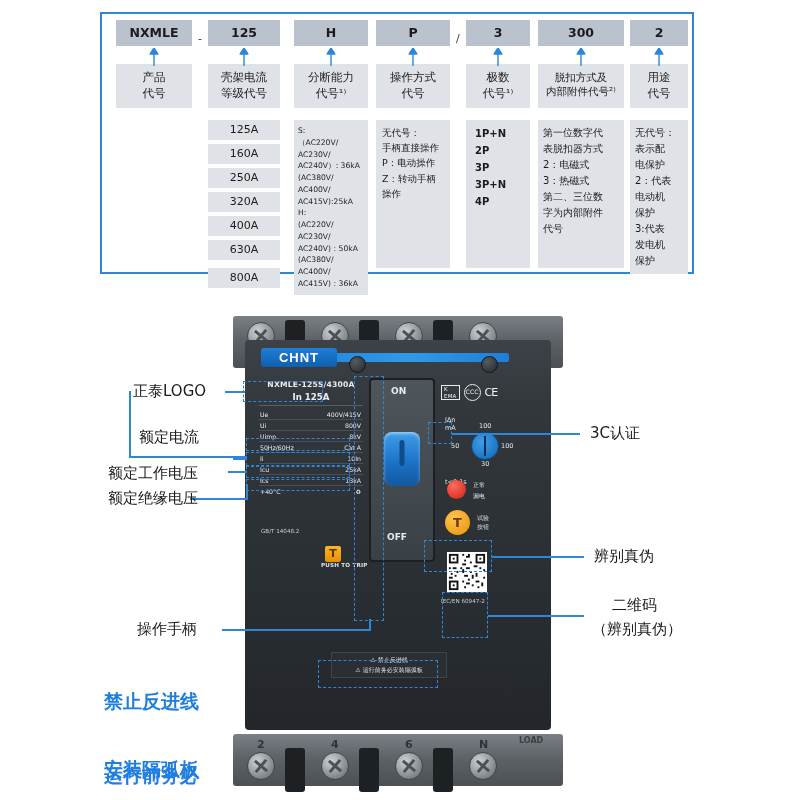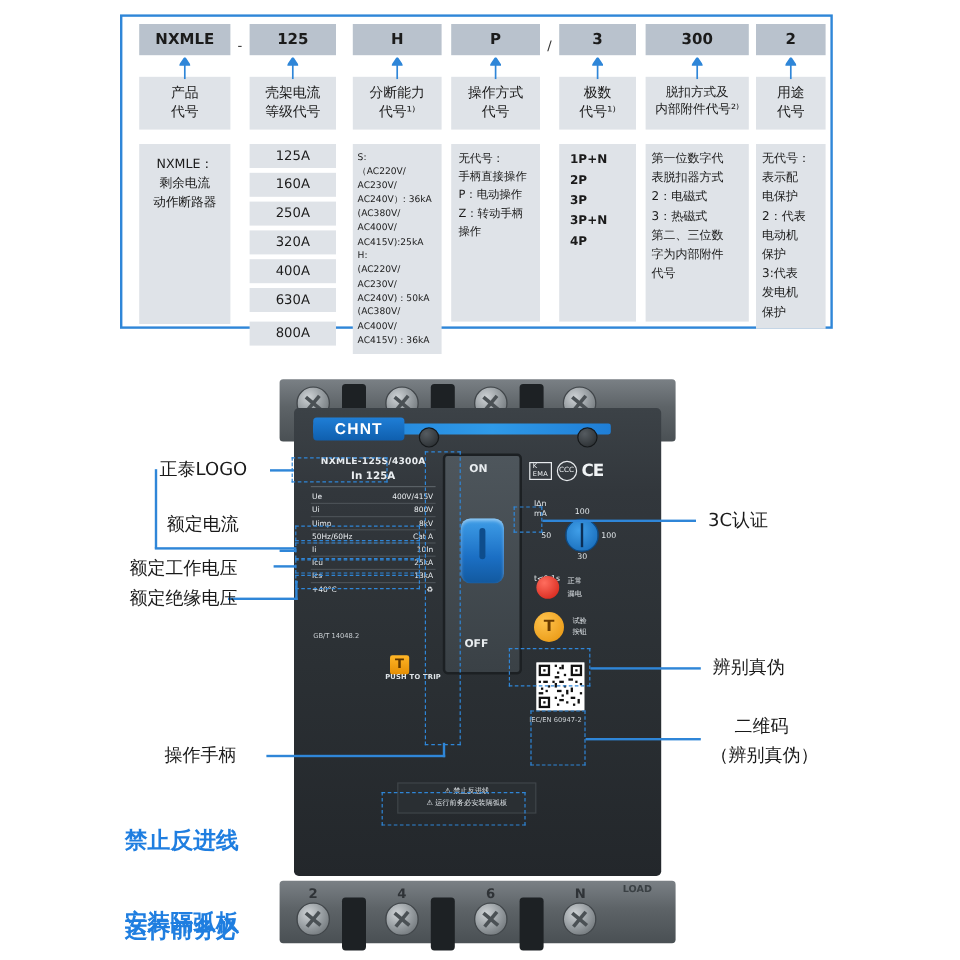--- a/index.html
+++ b/index.html
@@ -42,21 +42,21 @@
   .plate hr{border:0;border-top:1px solid #596065;margin:3px 0;}
 
   .handlewell{position:absolute;left:124px;top:38px;width:62px;height:180px;background:linear-gradient(180deg,#4e565c,#3a4146);border:2px solid #1c2023;border-radius:4px;}
   .onoff{position:absolute;color:#e8ecef;font-size:9px;font-weight:700;}
   .knob{position:absolute;left:50%;top:52px;transform:translateX(-50%);width:36px;height:54px;border-radius:8px;background:linear-gradient(180deg,#3f9ee8,#1b6fc4 60%,#12599f);box-shadow:inset 0 2px 3px rgba(255,255,255,.45);}
   .knob:after{content:"";position:absolute;left:50%;top:8px;transform:translateX(-50%);width:5px;height:26px;background:#0e4d8c;border-radius:3px;}
 
   .certs{position:absolute;left:196px;top:44px;color:#f0f3f5;font-size:9px;display:flex;align-items:center;gap:4px;}
   .kema{border:1px solid #e8ebee;padding:0 2px;font-size:5.5px;line-height:1.1;letter-spacing:.2px;}
   .ccc{width:15px;height:15px;border:1.3px solid #e8ebee;border-radius:50%;font-size:6px;text-align:center;line-height:14px;}
-  .ce{font-size:14px;font-weight:700;letter-spacing:-1px;}
+  .ce{font-size:11px;font-weight:400;letter-spacing:-1px;}
 
   .dialwrap{position:absolute;left:200px;top:76px;color:#dfe4e8;font-size:6px;}
   .dial{position:absolute;left:26px;top:16px;width:26px;height:26px;border-radius:50%;background:radial-gradient(circle at 40% 35%,#3f9ee8,#1265b3);border:1px solid #0c4a85;}
   .dial:after{content:"";position:absolute;left:50%;top:3px;transform:translateX(-50%);width:2px;height:20px;background:#0b2f56;}
   .dlab{position:absolute;font-size:6.5px;color:#e3e8eb;}
 
   .redled{position:absolute;left:202px;top:140px;width:19px;height:19px;border-radius:50%;background:radial-gradient(circle at 35% 30%,#ff6d5e,#cf1d12);}
   .tbtn{position:absolute;left:200px;top:170px;width:25px;height:25px;border-radius:50%;background:radial-gradient(circle at 35% 30%,#ffc34d,#e6930c);color:#6b3c00;font-weight:700;font-size:13px;text-align:center;line-height:25px;}
   .smalllbl{position:absolute;color:#dbe0e4;font-size:6px;line-height:1.45;}
   .qr{position:absolute;left:202px;top:212px;width:40px;height:40px;background:#fff;}
@@ -83,23 +83,20 @@
   <div class="codebox">
     <div class="codeinner">
 
       <div class="col" style="left:6px;width:76px;">
         <div class="cell cell-code">NXMLE</div>
         <svg class="arrow" style="top:28px;" viewBox="0 0 9 18">
             <path d="M4.5 18 V4 M4.5 0 L0.5 6 H8.5 Z" stroke="#2f86d8" fill="#2f86d8" stroke-width="1.4"></path>
           </svg>
         <div class="cell cell-name wsp" style="white-space: pre-line;">产品
 代号</div>
-        <div class="cell cell-desc wsp" style="min-height: 150px; text-align: center; padding-top: 10px; font-size: 10.5px; white-space: pre-line;">NXMLE：
-剩余电流
-动作断路器</div>
       </div>
       <div class="sep" style="left:88px;">-</div>
 
       <div class="col" style="left:98px;width:72px;">
         <div class="cell cell-code">125</div>
         <svg class="arrow" style="top:28px;" viewBox="0 0 9 18">
             <path d="M4.5 18 V4 M4.5 0 L0.5 6 H8.5 Z" stroke="#2f86d8" fill="#2f86d8" stroke-width="1.4"></path>
           </svg>
         <div class="cell cell-name wsp" style="white-space: pre-line;">壳架电流
 等级代号</div>

